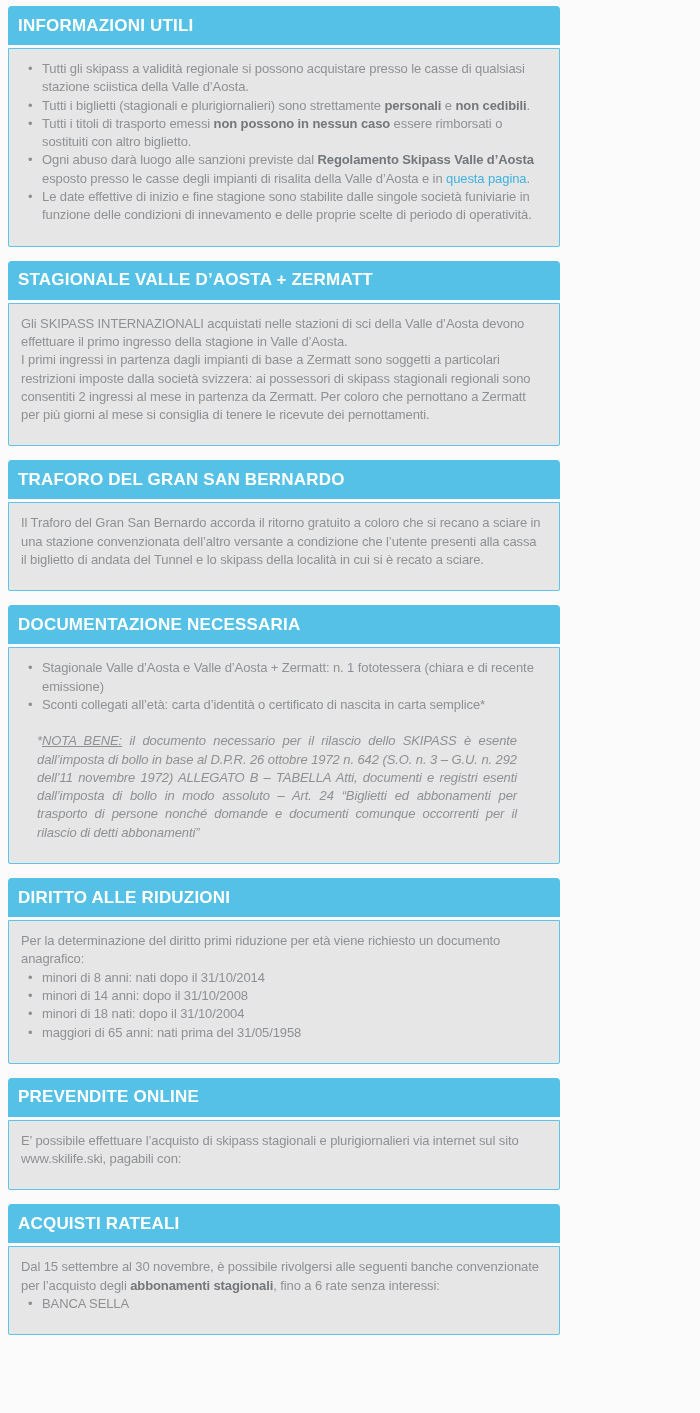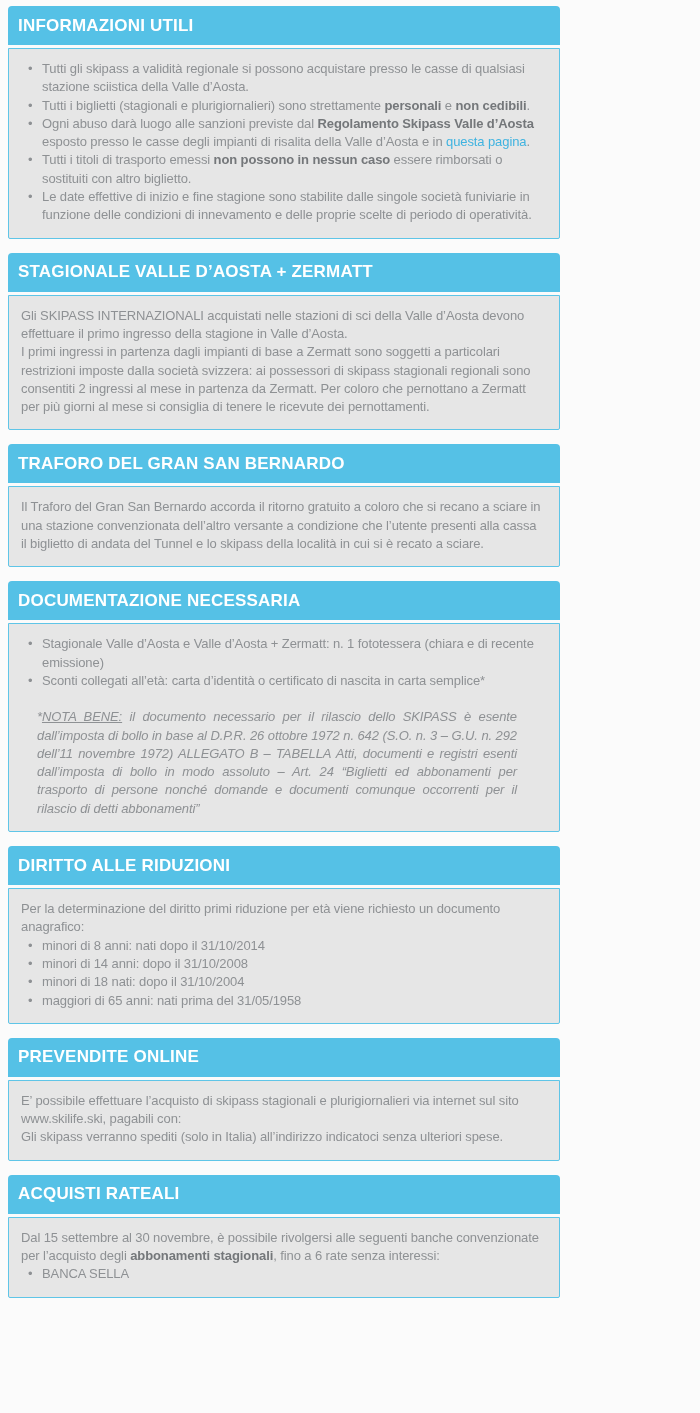--- a/index.html
+++ b/index.html
@@ -38,21 +38,21 @@
   .card-title{
     color:var(--title);
     font-size:17px;
     font-weight:bold;
     letter-spacing:0.2px;
   }
   .card-body{
     background:var(--body-bg);
     border:1px solid var(--border);
     border-radius:0 0 2px 2px;
-    padding:11px 14px 13px 12px;
+    padding:11px 14px 21px 12px;
     font-size:13px;
     letter-spacing:-0.1px;
     line-height:18.3px;
     color:var(--text);
   }
   .block{margin:0;}
   .block + .block{}
   p.para{margin:0;}
   strong{color:var(--text-bold);font-weight:bold;}
   ul.list{list-style:none;margin:0;padding:0 0 0 7px;}
@@ -79,22 +79,22 @@
 <div class="page">
   <main id="sections">
       <section class="card">
         <div class="card-header">
           <span class="card-title">INFORMAZIONI UTILI</span>
         </div>
         <div class="card-body">
           <ul class="list block">
             <li><span>Tutti gli skipass a validità regionale si possono acquistare presso le casse di qualsiasi stazione sciistica della Valle d’Aosta.</span></li>
             <li><span>Tutti i biglietti (stagionali e plurigiornalieri) sono strettamente </span><strong>personali</strong><span> e </span><strong>non cedibili</strong><span>.</span></li>
+            <li><span>Tutti i titoli di trasporto emessi </span><strong>non possono in nessun caso</strong><span> essere rimborsati o sostituiti con altro biglietto.</span></li>
             <li><span>Ogni abuso darà luogo alle sanzioni previste dal </span><strong>Regolamento Skipass Valle d’Aosta</strong><span> esposto presso le casse degli impianti di risalita della Valle d’Aosta e in </span><a class="link" href="#">questa pagina</a><span>.</span></li>
-            <li><span>Tutti i titoli di trasporto emessi </span><strong>non possono in nessun caso</strong><span> essere rimborsati o sostituiti con altro biglietto.</span></li>
             <li><span>Le date effettive di inizio e fine stagione sono stabilite dalle singole società funiviarie in funzione delle condizioni di innevamento e delle proprie scelte di periodo di operatività.</span></li>
           </ul>
         </div>
       </section>
       <section class="card">
         <div class="card-header">
           <span class="card-title">STAGIONALE VALLE D’AOSTA + ZERMATT</span>
         </div>
         <div class="card-body">
           <p class="para block"><span>Gli SKIPASS INTERNAZIONALI acquistati nelle stazioni di sci della Valle d’Aosta devono effettuare il primo ingresso della stagione in Valle d’Aosta.</span></p>
@@ -134,21 +134,20 @@
             <li><span>maggiori di 65 anni: nati prima del 31/05/1958</span></li>
           </ul>
         </div>
       </section>
       <section class="card">
         <div class="card-header">
           <span class="card-title">PREVENDITE ONLINE</span>
         </div>
         <div class="card-body">
           <p class="para block"><span>E’ possibile effettuare l’acquisto di skipass stagionali e plurigiornalieri via internet sul sito www.skilife.ski, pagabili con:</span></p>
-          <p class="para block"><span>Gli skipass verranno spediti (solo in Italia) all’indirizzo indicatoci senza ulteriori spese.</span></p>
         </div>
       </section>
       <section class="card">
         <div class="card-header">
           <span class="card-title">ACQUISTI RATEALI</span>
         </div>
         <div class="card-body">
           <p class="para block"><span>Dal 15 settembre al 30 novembre, è possibile rivolgersi alle seguenti banche convenzionate per l’acquisto degli </span><strong>abbonamenti stagionali</strong><span>, fino a 6 rate senza interessi:</span></p>
           <ul class="list block">
             <li><span>BANCA SELLA</span></li>

